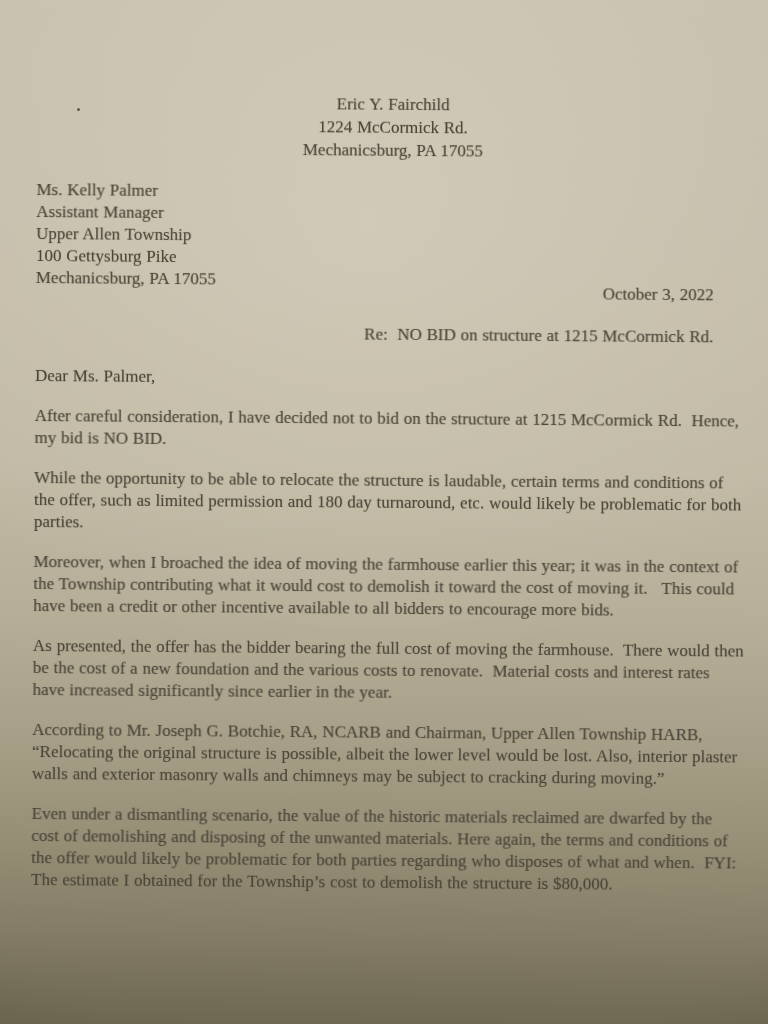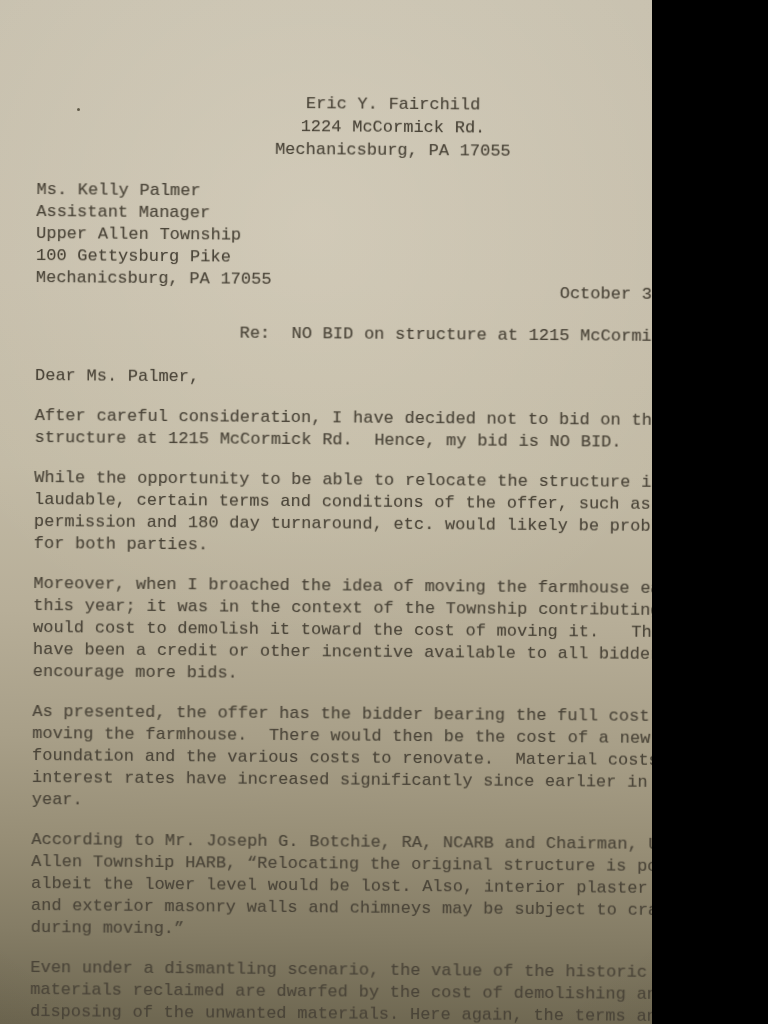--- a/index.html
+++ b/index.html
@@ -2,24 +2,24 @@
 <html><head>
 <meta charset="utf-8">
 <style>
   html, body {
     margin: 0;
     padding: 0;
     background: #000;
   }
   .photo {
     position: relative;
-    width: 652px;
+    width: 768px;
     height: 1024px;
     overflow: hidden;
-    font-family: Liberation Mono, monospace;
+    font-family: Liberation Serif, serif;
     background:
       radial-gradient(120% 80% at 48% 22%, rgba(255,250,235,0.18) 0%, rgba(255,250,235,0) 55%),
       radial-gradient(145% 115% at 50% 38%, rgba(0,0,0,0) 58%, rgba(24,19,8,0.25) 100%),
       linear-gradient(181deg,
         #c8c1af 0%,
         #c6beab 28%,
         #c2baa5 46%,
         #b7ae98 60%,
         #a89f88 72%,
         #978e76 82%,

